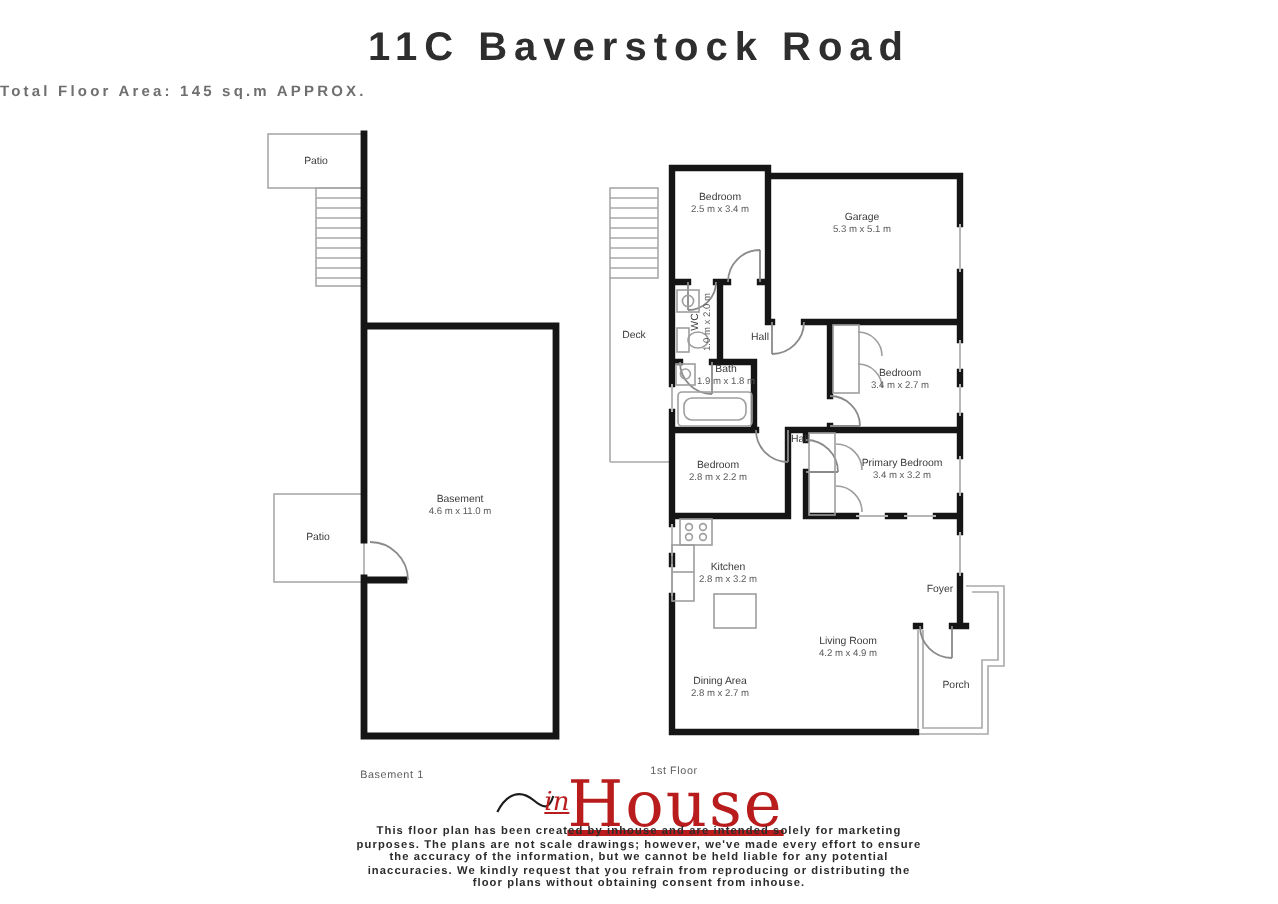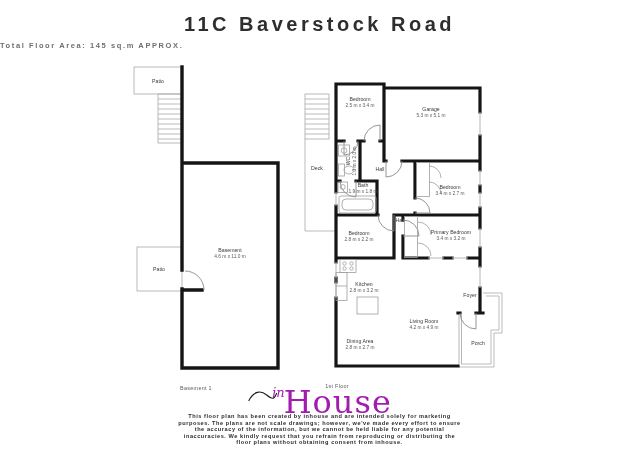--- a/index.html
+++ b/index.html
@@ -11,21 +11,21 @@
   .subtitle{position:absolute;top:41px;left:0;width:100%;text-align:left;
             font-size:7.5px;font-weight:700;letter-spacing:1.6px;color:#6f6f6f;}
   .lbl{position:absolute;transform:translate(-50%,-50%);text-align:center;
        font-size:5.2px;color:#3a3a3a;line-height:1.25;white-space:nowrap;}
   .lbl .nm{font-weight:400;}
   .lbl .dims{font-size:4.8px;color:#5a5a5a;}
   .lbl-rot{transform:translate(-50%,-50%) rotate(-90deg);}
   .caption{position:absolute;transform:translate(-50%,-50%);font-size:5.4px;color:#5c5c5c;
            letter-spacing:.3px;white-space:nowrap;}
   .logo{position:absolute;top:386px;left:50%;transform:translateX(-50%);
-        display:flex;align-items:flex-start;color:#a21caf;}
+        display:flex;align-items:center;color:#b91c1c;text-decoration:underline;}
   .logo .swash{margin:0 -5px 3px 0;}
   .logo-in{font-family:"DejaVu Serif",serif;font-style:italic;font-size:13px;line-height:1;
            margin:0 -1px 2px 0;}
   .logo-house{font-family:"DejaVu Serif",serif;font-size:32px;line-height:1;letter-spacing:1px;}
   .disclaimer{position:absolute;top:413px;left:50%;transform:translateX(-50%);width:430px;
               text-align:center;font-size:5.6px;font-weight:600;letter-spacing:.55px;
               color:#2b2b2b;line-height:1.18;}
 </style>
 </head>
 <body>

